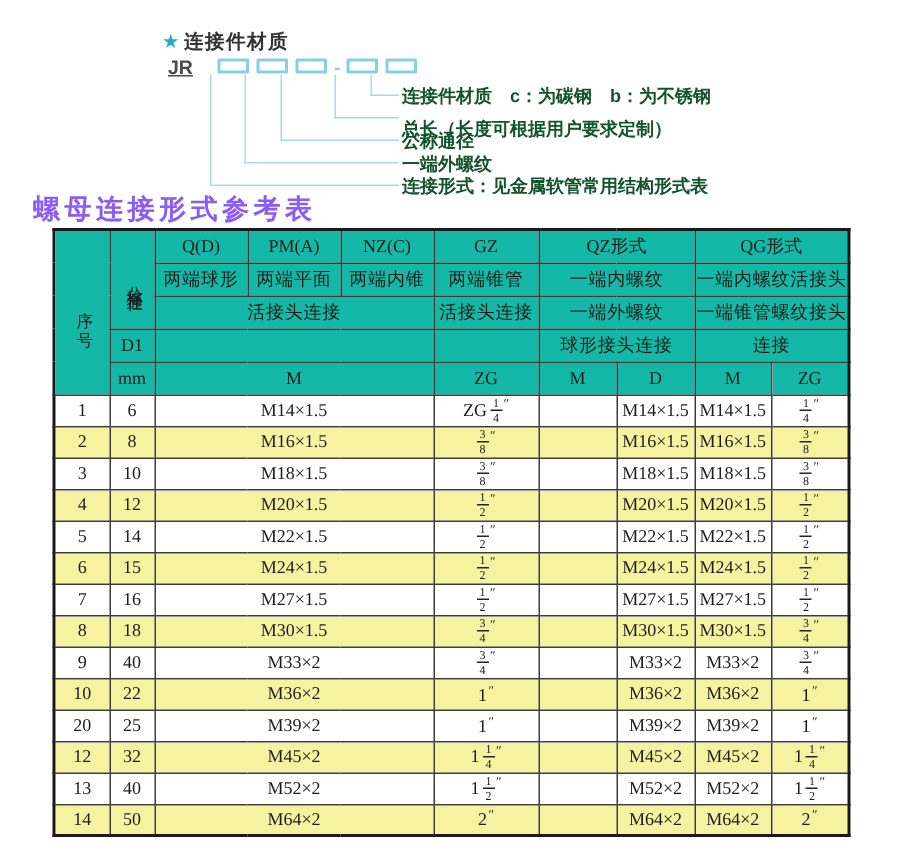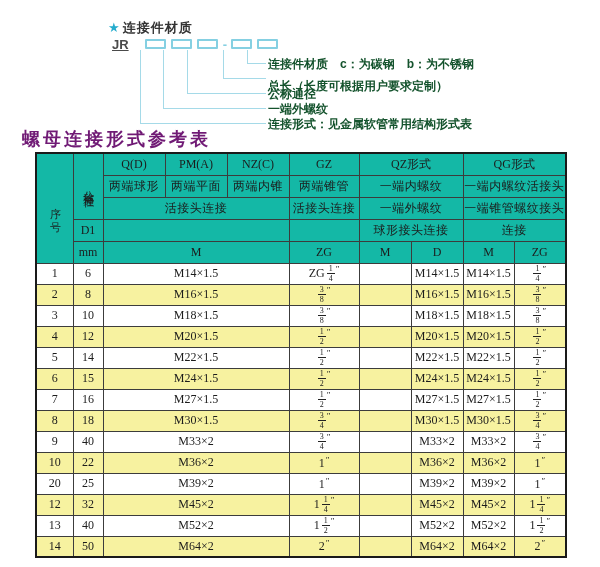--- a/index.html
+++ b/index.html
@@ -34,21 +34,21 @@
   }
   .dlabel {
     position:absolute; left:268px;
     font-family:"Liberation Sans","DejaVu Sans",sans-serif;
     font-size:12px; font-weight:bold; color:#14532d; white-space:nowrap;
   }
 
   
   .table-title {
     position:absolute; left:22px; top:127px;
-    font-size:18px; font-weight:bold; color:#701a75; letter-spacing:3px;
+    font-size:18px; font-weight:bold; color:#8b5cf6; letter-spacing:3px;
     font-family:"DejaVu Serif","Liberation Serif",serif;
     white-space:nowrap;
     text-align:center;
   }
 
   
   table.ref {
     position:absolute; left:35px; top:152px;
     border-collapse:collapse; table-layout:fixed;
     border:2px solid #1a1a1a;

